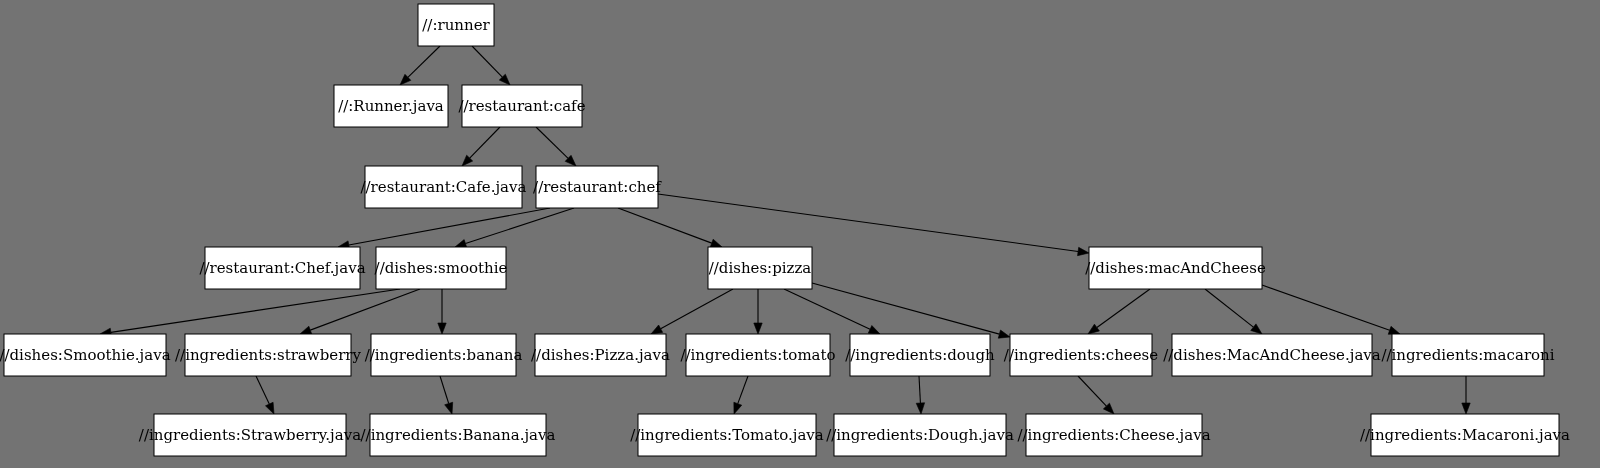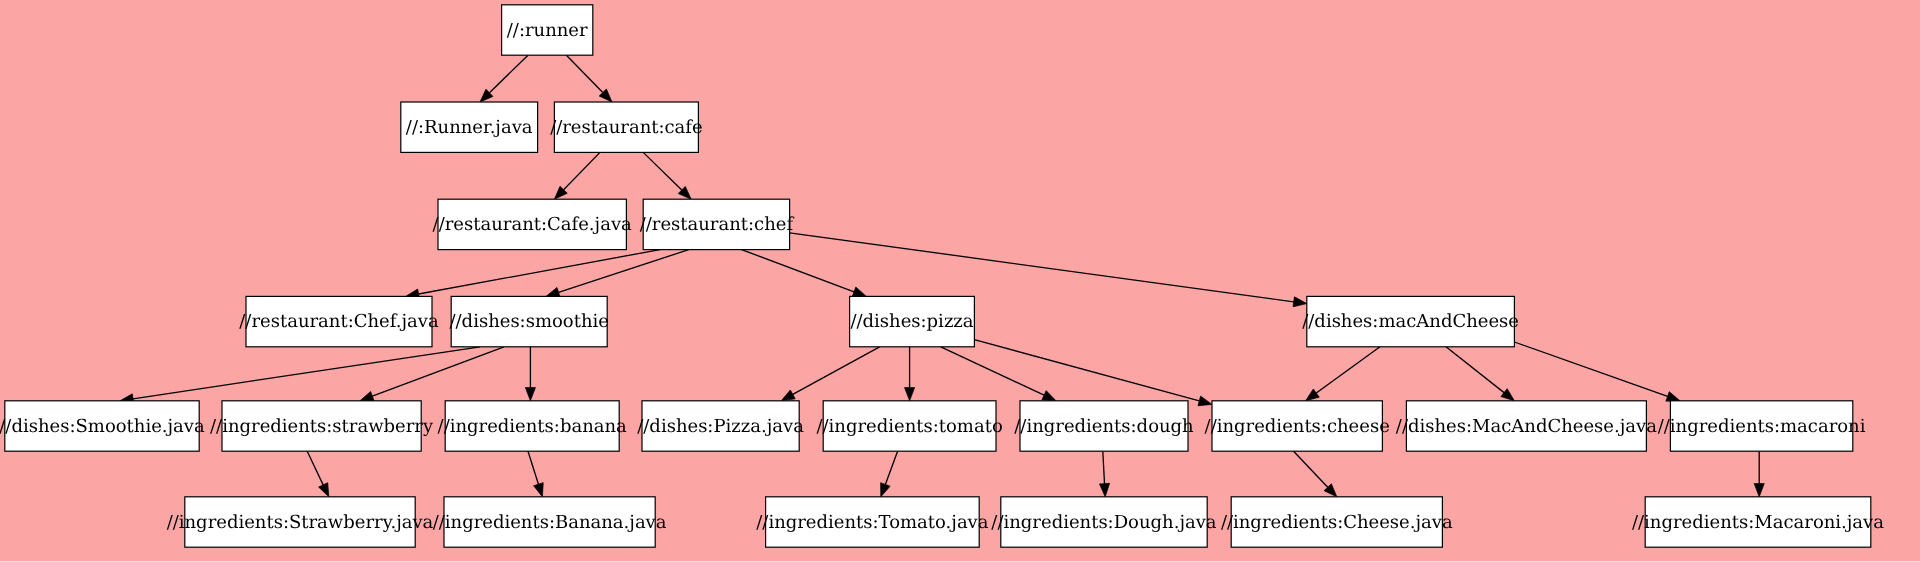--- a/index.html
+++ b/index.html
@@ -4,21 +4,21 @@
 <style>
   html, body {
     margin: 0;
     padding: 0;
     background: #ffffff;
   }
   #graph-root {
     position: relative;
     width: 1600px;
     height: 468px;
-    background: #fca5a5;
+    background: #737373;
     overflow: hidden;
     font-family: "DejaVu Serif", "Liberation Serif", serif;
   }
   svg#graph-canvas {
     position: absolute;
     left: 0;
     top: 0;
     width: 1600px;
     height: 468px;
     display: block;

